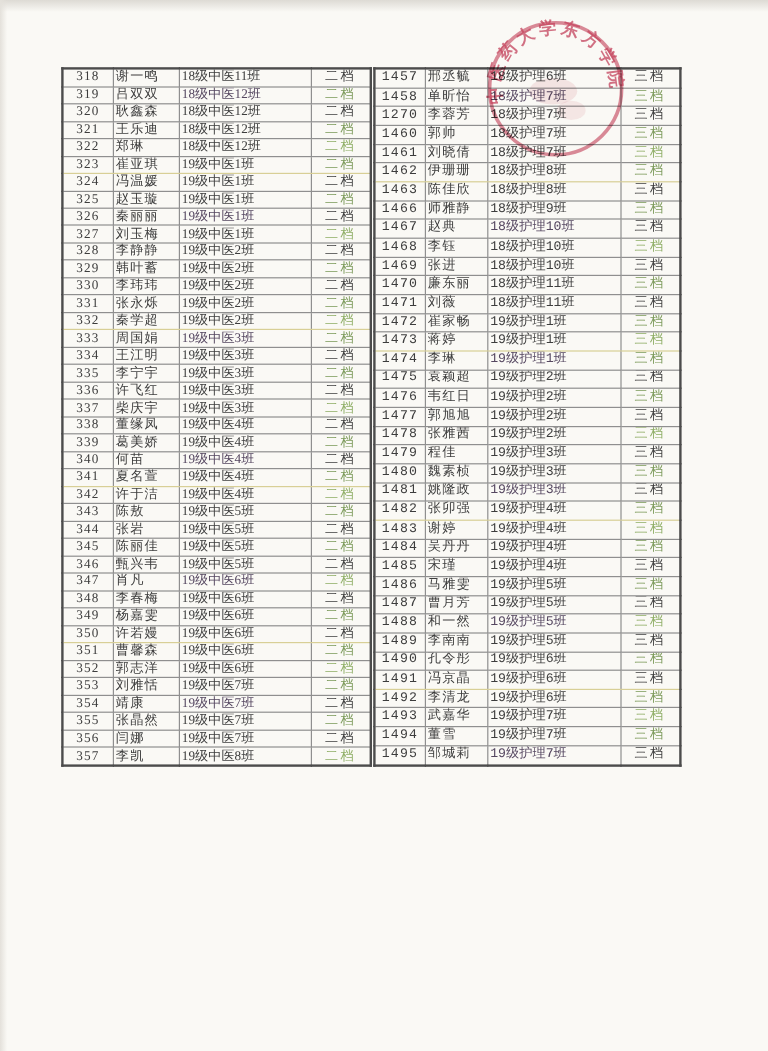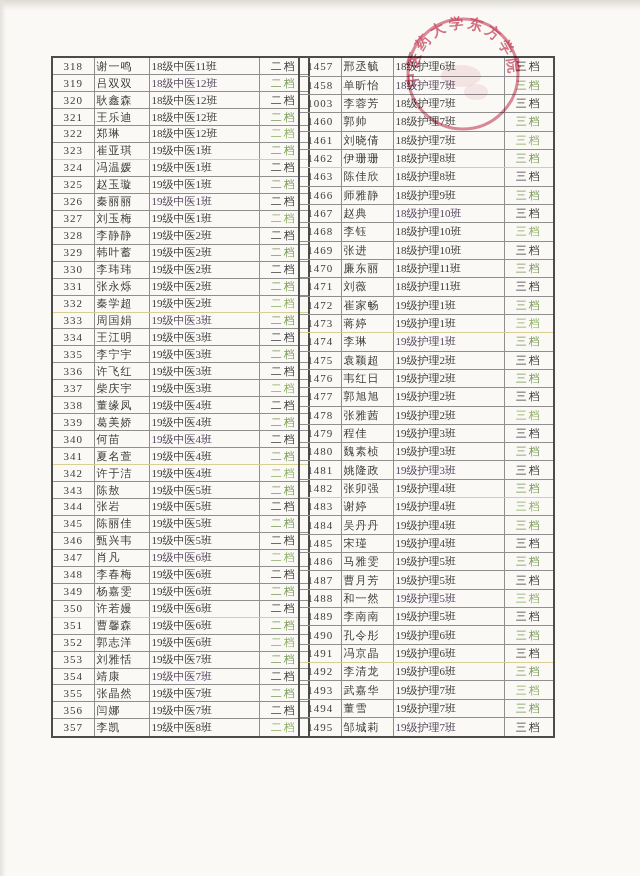--- a/index.html
+++ b/index.html
@@ -7,23 +7,23 @@
     width:640px;height:876px;position:relative;overflow:hidden;
     background:#faf9f5;
     font-family:"Liberation Serif","DejaVu Serif",serif;
   }
   
   .scan-edge-top{position:absolute;left:0;top:0;width:640px;height:10px;
     background:linear-gradient(#dddad4,rgba(221,218,212,0));pointer-events:none;}
   .scan-edge-left{position:absolute;left:0;top:0;width:6px;height:876px;
     background:linear-gradient(90deg,#e4e1db,rgba(228,225,219,0));pointer-events:none;}
 
-  .table-wrap{position:absolute;top:56px;height:682px;}
+  .table-wrap{position:absolute;top:56px;height:583px;}
   .table-wrap.left{left:51px;width:257px;}
-  .table-wrap.right{left:298px;width:255px;}
+  .table-wrap.right{left:311px;width:255px;font-family:Liberation Mono, monospace;}
 
   table.roster{
     width:100%;height:100%;border-collapse:collapse;table-layout:fixed;
     border:2px solid #4c4c4c;
   }
   table.roster td{
     border:1px solid #8f8f8f;
     font-size:11px;line-height:1;color:#3d3d3d;
     padding:0 2px;overflow:hidden;white-space:nowrap;
   }
@@ -319,21 +319,21 @@
           <td class="c-class">18级护理6班</td>
           <td class="c-grade">三档</td>
         </tr>
         <tr>
           <td class="c-num">1458</td>
           <td class="c-name">单昕怡</td>
           <td class="c-class">18级护理7班</td>
           <td class="c-grade">三档</td>
         </tr>
         <tr>
-          <td class="c-num">1003</td>
+          <td class="c-num">1270</td>
           <td class="c-name">李蓉芳</td>
           <td class="c-class">18级护理7班</td>
           <td class="c-grade">三档</td>
         </tr>
         <tr>
           <td class="c-num">1460</td>
           <td class="c-name">郭帅</td>
           <td class="c-class">18级护理7班</td>
           <td class="c-grade">三档</td>
         </tr>

